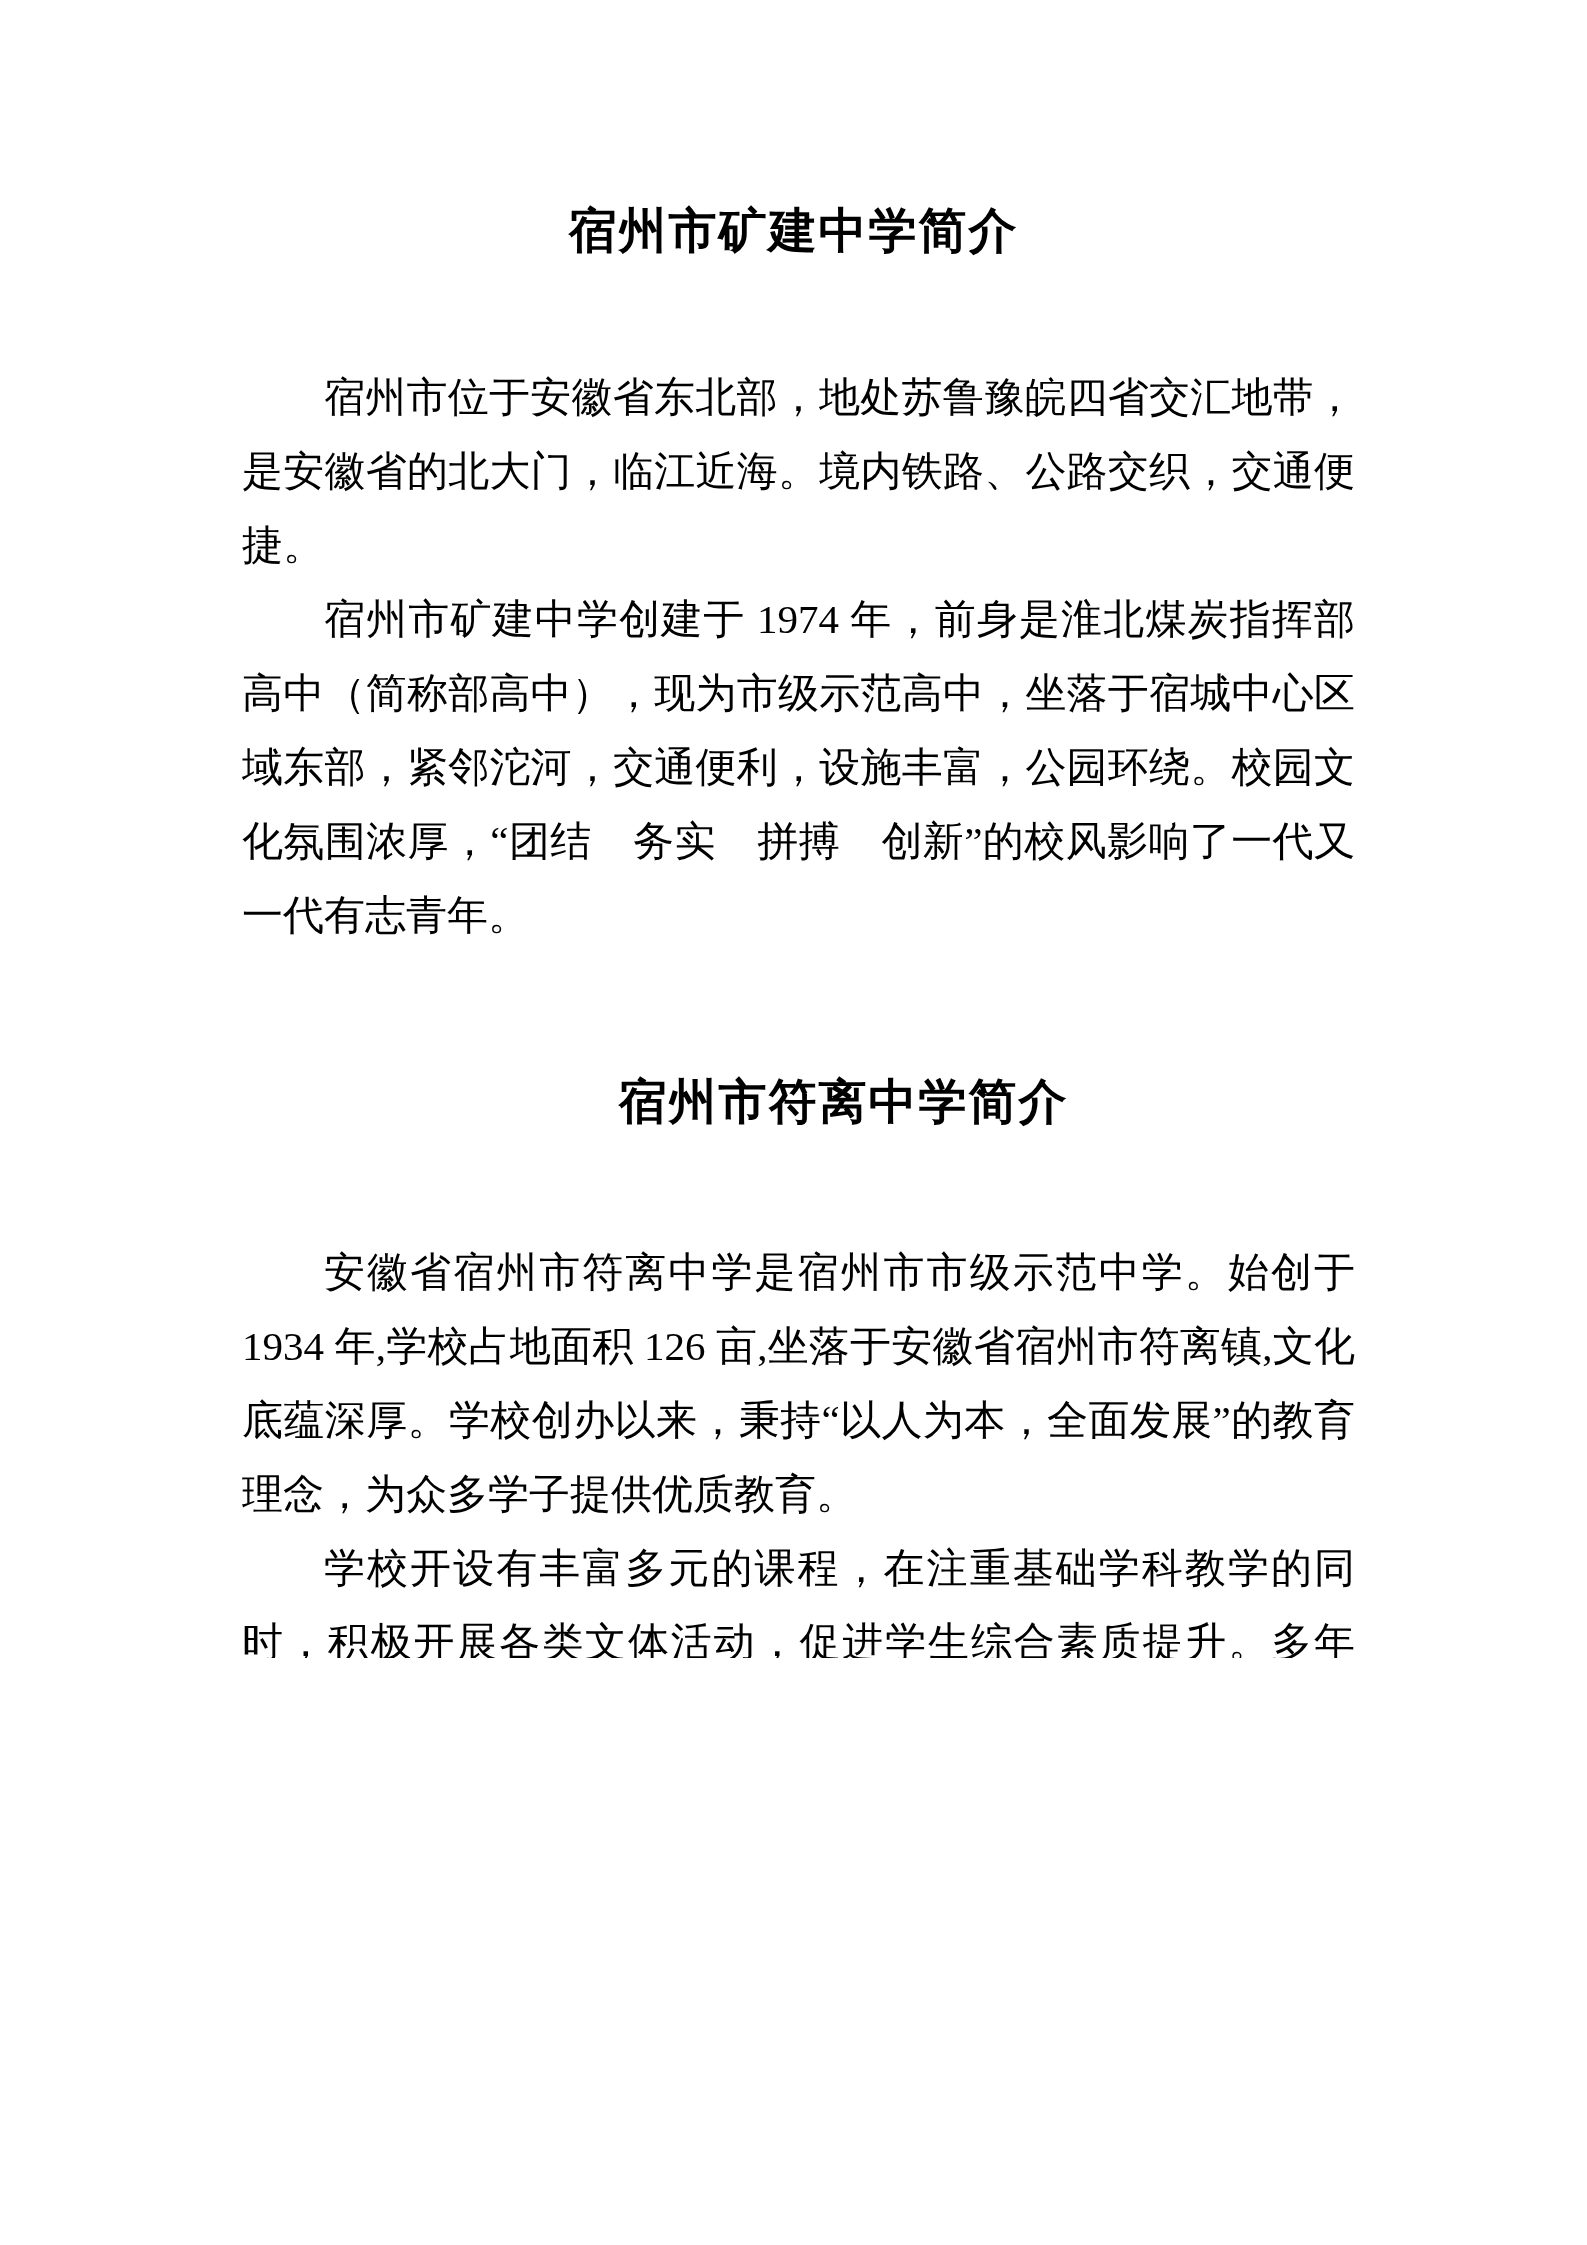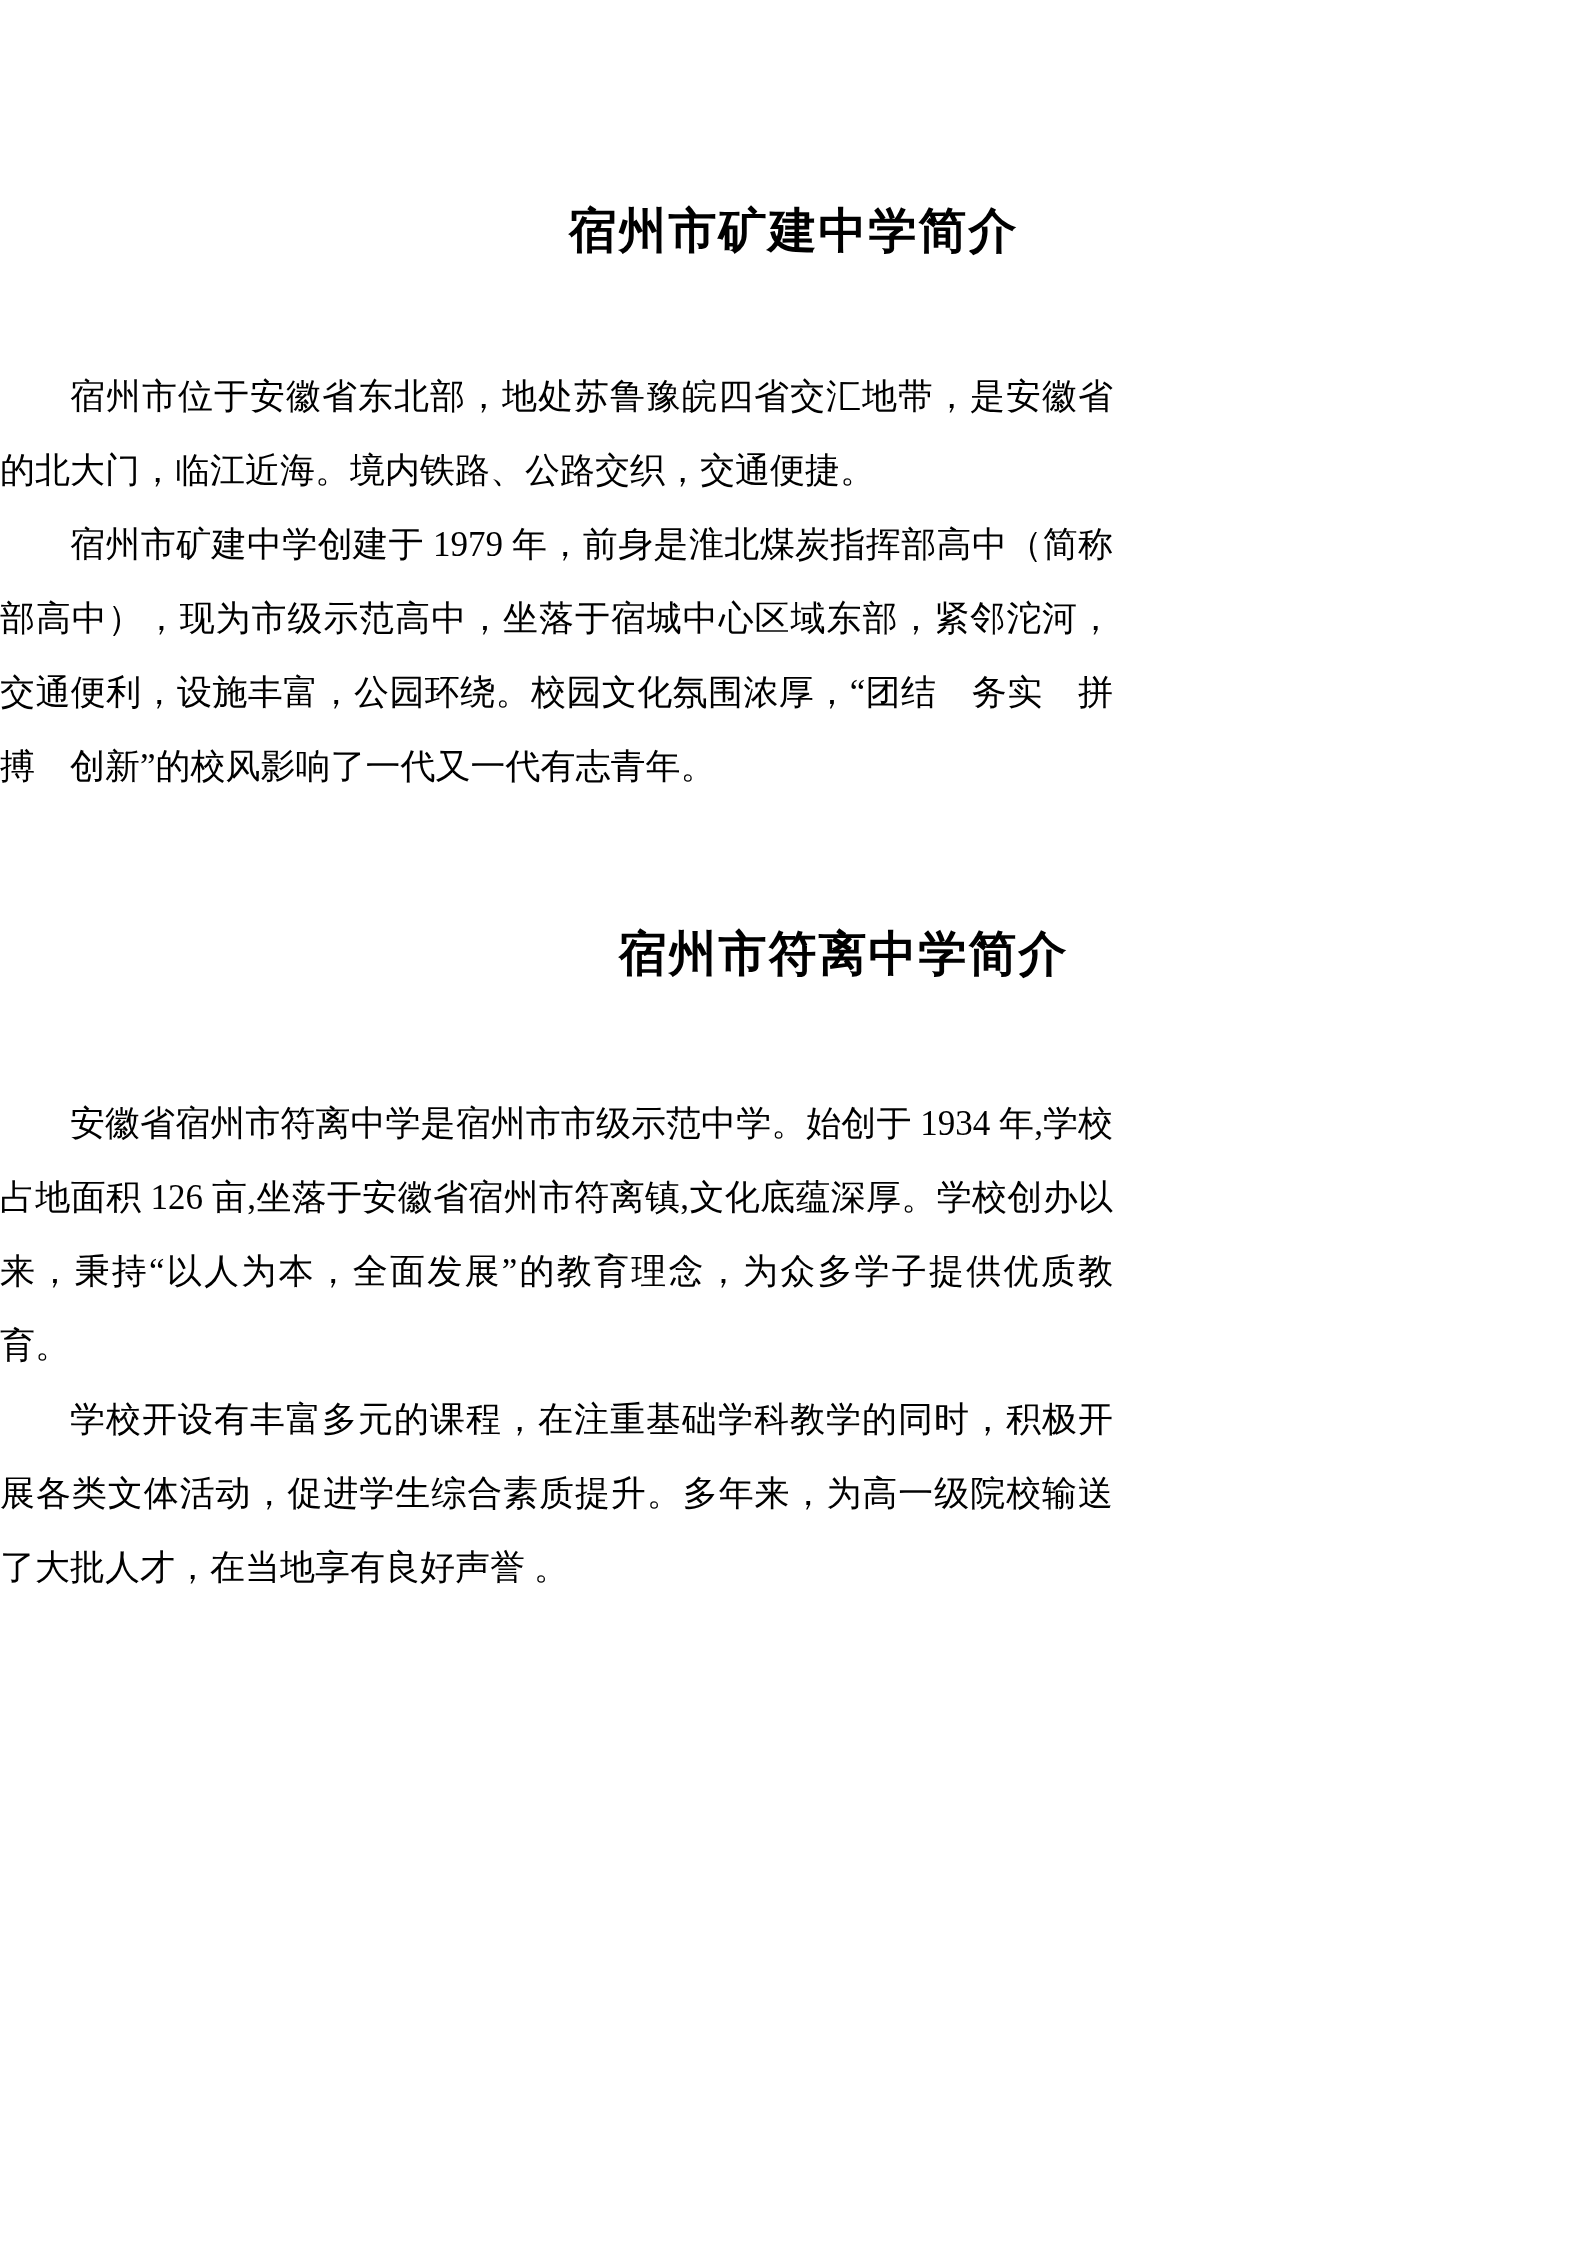--- a/index.html
+++ b/index.html
@@ -26,21 +26,22 @@
   }
   .t1 {
     padding-top: 202px;
   }
   .t2 {
     margin-top: 121px;
     transform: translateX(50px);
   }
   .body {
     width: 1113px;
-    font-size: 35px;
+    margin-left: 242px;
+    font-size: 41px;
     line-height: 74px;
     text-align: justify;
     text-justify: inter-ideograph;
   }
   .body p {
     margin: 0;
     text-indent: 2em;
   }
   .body.first {
     margin-top: 100px;
@@ -57,21 +58,21 @@
 </style>
 </head>
 <body>
 
 <div class="page">
 
   <h1 class="doc-title t1">宿州市矿建中学简介</h1>
 
   <div class="body first">
     <p>宿州市位于安徽省东北部，地处苏鲁豫皖四省交汇地带，是安徽省的北大门，临江近海。境内铁路、公路交织，交通便捷。</p>
-    <p>宿州市矿建中学创建于 1979 年，前身是淮北煤炭指挥部高中（简称部高中），现为市级示范高中，坐落于宿城中心区域东部，紧邻沱河，交通便利，设施丰富，公园环绕。校园文化氛围浓厚，“团结　务实　拼搏　创新”的校风影响了一代又一代有志青年。</p>
+    <p>宿州市矿建中学创建于 1974 年，前身是淮北煤炭指挥部高中（简称部高中），现为市级示范高中，坐落于宿城中心区域东部，紧邻沱河，交通便利，设施丰富，公园环绕。校园文化氛围浓厚，“团结　务实　拼搏　创新”的校风影响了一代又一代有志青年。</p>
   </div>
 
   <h1 class="doc-title t2">宿州市符离中学简介</h1>
 
   <div class="body second">
     <p>安徽省宿州市符离中学是宿州市市级示范中学。始创于 1934 年,学校占地面积 126 亩,坐落于安徽省宿州市符离镇,文化底蕴深厚。学校创办以来，秉持“以人为本，全面发展”的教育理念，为众多学子提供优质教育。</p>
     <p>学校开设有丰富多元的课程，在注重基础学科教学的同时，积极开展各类文体活动，促进学生综合素质提升。多年来，为高一级院校输送了大批人才，在当地享有良好声誉 。</p>
   </div>
 
   <div class="page-number">8</div>

